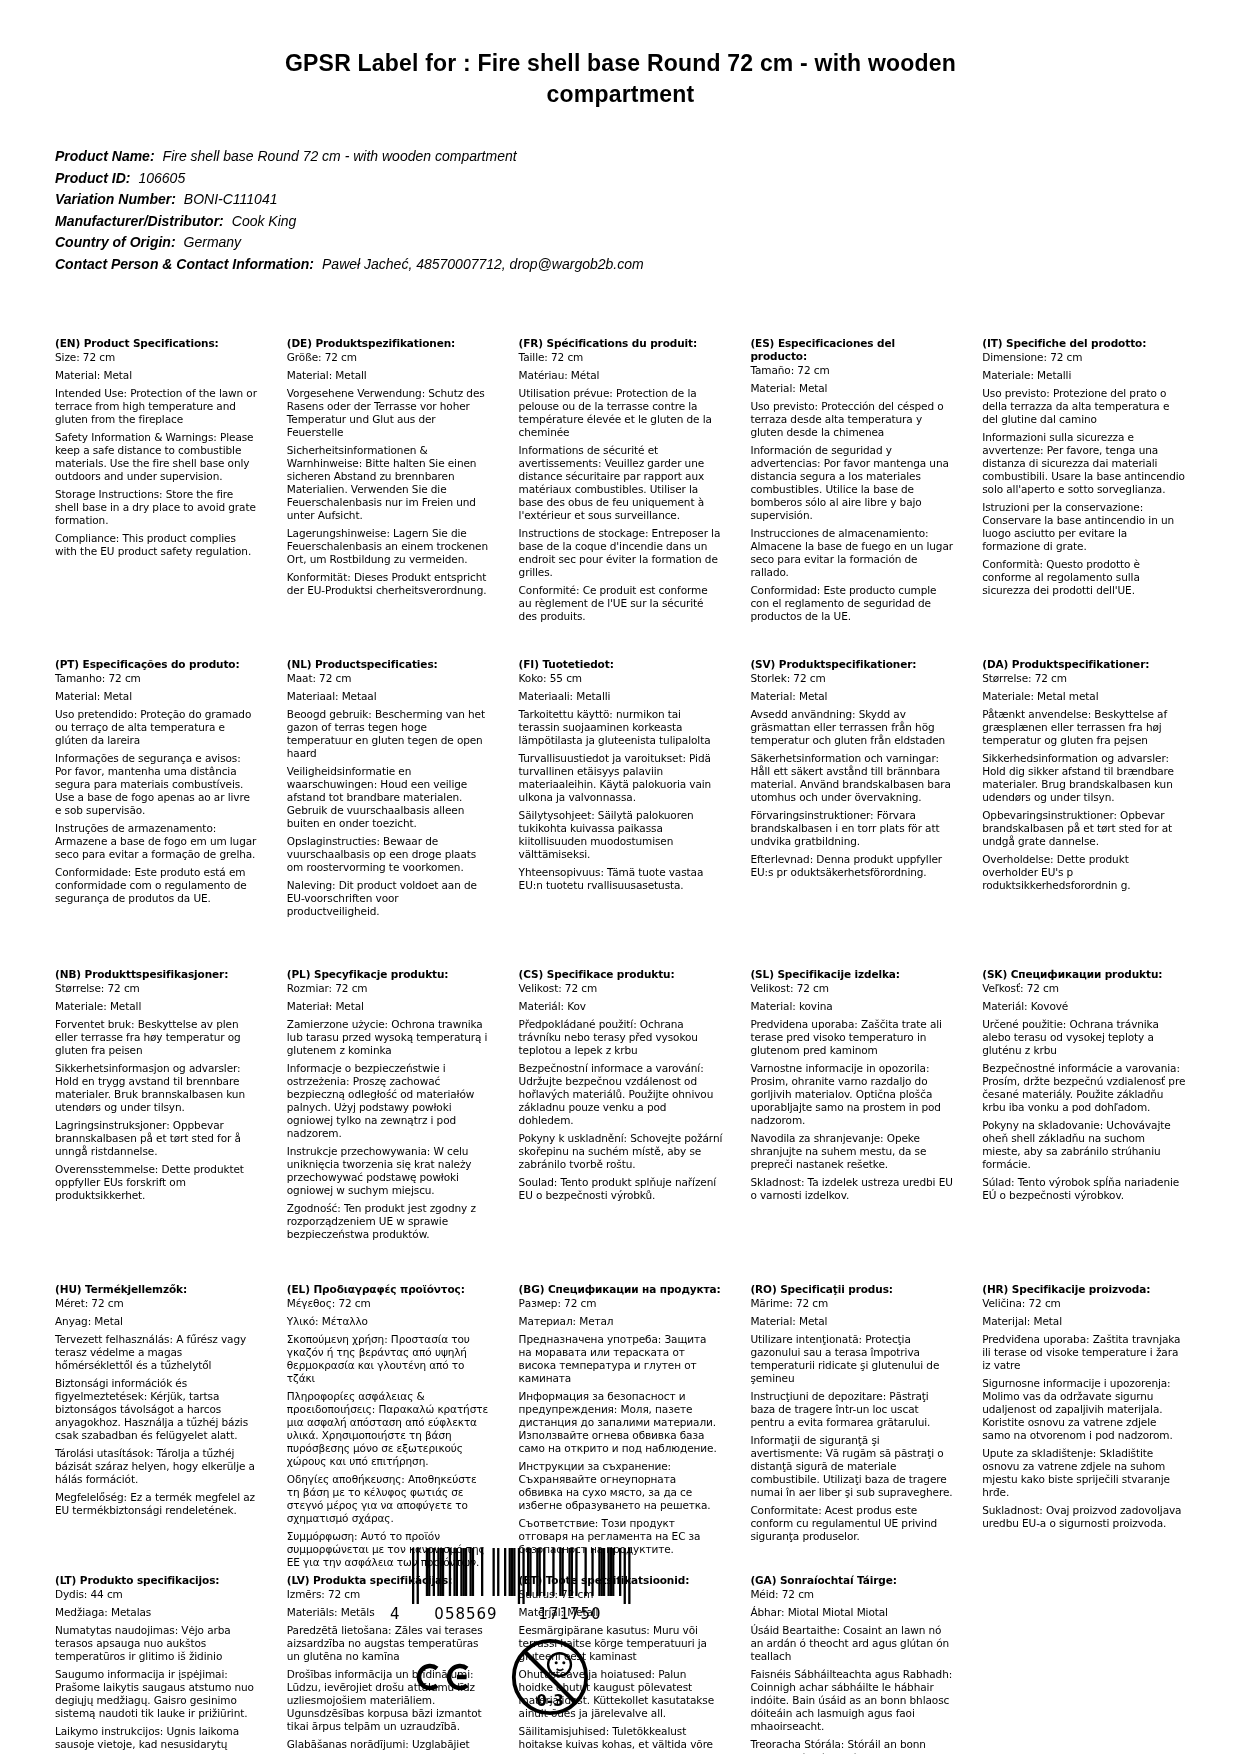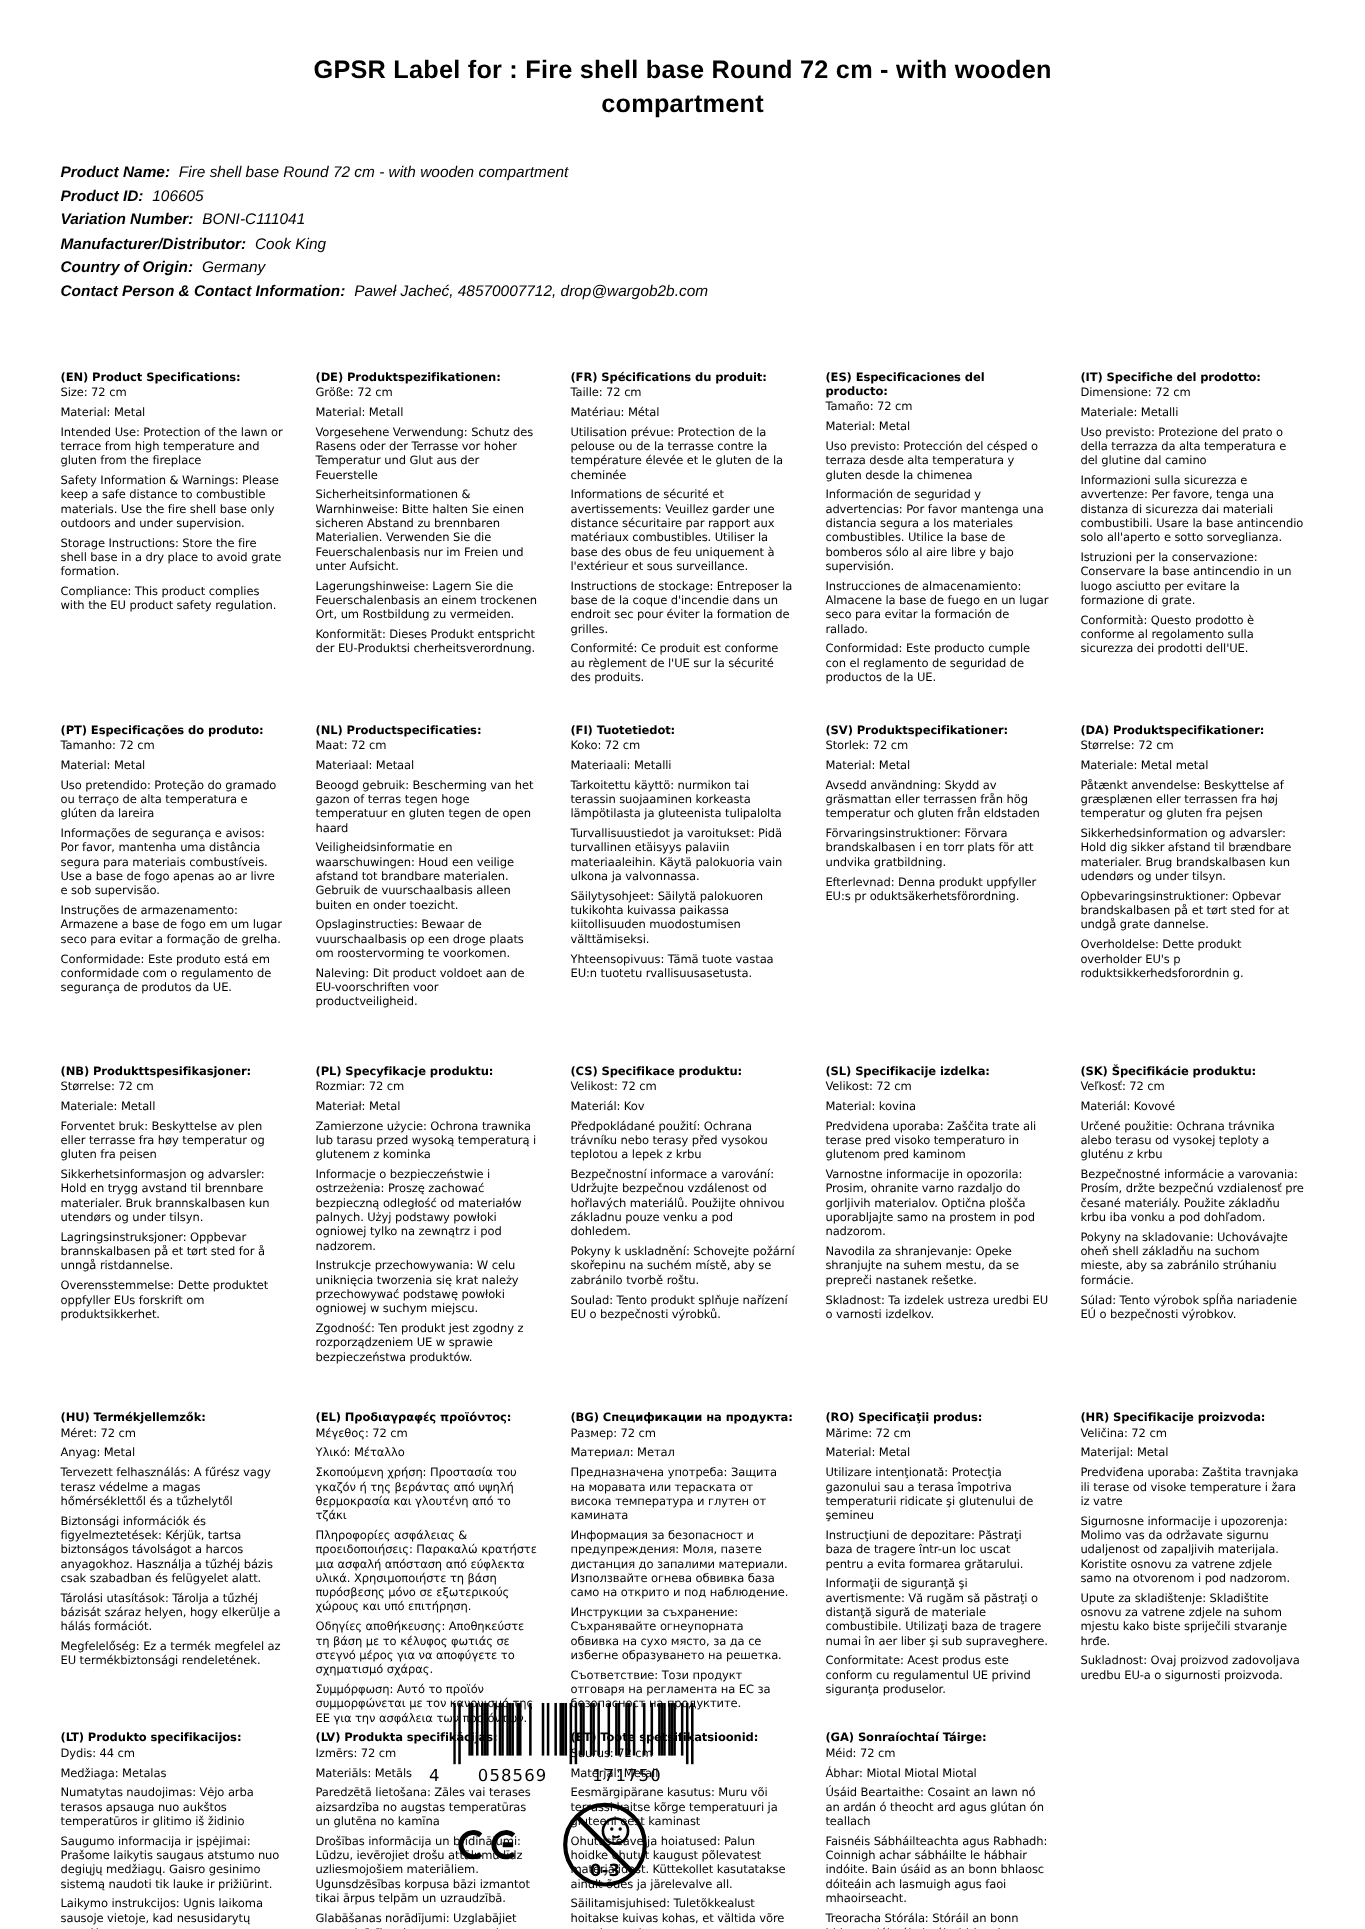--- a/index.html
+++ b/index.html
@@ -163,36 +163,37 @@
           <p>Veiligheidsinformatie en waarschuwingen: Houd een veilige afstand tot brandbare materialen. Gebruik de vuurschaalbasis alleen buiten en onder toezicht.</p>
           <p>Opslaginstructies: Bewaar de vuurschaalbasis op een droge plaats om roostervorming te voorkomen.</p>
           <p>Naleving: Dit product voldoet aan de EU-voorschriften voor productveiligheid.</p>
         </div>
       </section>
 
       <section class="lang-block">
         <h3>(FI) Tuotetiedot:</h3>
         <div>
 
-        <p>Koko: 72 cm</p>
+        <p>Koko: 55 cm</p>
           <p>Materiaali: Metalli</p>
           <p>Tarkoitettu käyttö: nurmikon tai terassin suojaaminen korkeasta lämpötilasta ja gluteenista tulipalolta</p>
           <p>Turvallisuustiedot ja varoitukset: Pidä turvallinen etäisyys palaviin materiaaleihin. Käytä palokuoria vain ulkona ja valvonnassa.</p>
           <p>Säilytysohjeet: Säilytä palokuoren tukikohta kuivassa paikassa kiitollisuuden muodostumisen välttämiseksi.</p>
           <p>Yhteensopivuus: Tämä tuote vastaa EU:n tuotetu rvallisuusasetusta.</p>
         </div>
       </section>
 
       <section class="lang-block">
         <h3>(SV) Produktspecifikationer:</h3>
         <div>
 
         <p>Storlek: 72 cm</p>
           <p>Material: Metal</p>
           <p>Avsedd användning: Skydd av gräsmattan eller terrassen från hög temperatur och gluten från eldstaden</p>
+          <p>Säkerhetsinformation och varningar: Håll ett säkert avstånd till brännbara material. Använd brandskalbasen bara utomhus och under övervakning.</p>
           <p>Förvaringsinstruktioner: Förvara brandskalbasen i en torr plats för att undvika gratbildning.</p>
           <p>Efterlevnad: Denna produkt uppfyller EU:s pr oduktsäkerhetsförordning.</p>
         </div>
       </section>
 
       <section class="lang-block">
         <h3>(DA) Produktspecifikationer:</h3>
         <div>
 
         <p>Størrelse: 72 cm</p>
@@ -250,21 +251,21 @@
         <p>Velikost: 72 cm</p>
           <p>Material: kovina</p>
           <p>Predvidena uporaba: Zaščita trate ali terase pred visoko temperaturo in glutenom pred kaminom</p>
           <p>Varnostne informacije in opozorila: Prosim, ohranite varno razdaljo do gorljivih materialov. Optična plošča uporabljajte samo na prostem in pod nadzorom.</p>
           <p>Navodila za shranjevanje: Opeke shranjujte na suhem mestu, da se prepreči nastanek rešetke.</p>
           <p>Skladnost: Ta izdelek ustreza uredbi EU o varnosti izdelkov.</p>
         </div>
       </section>
 
       <section class="lang-block">
-        <h3>(SK) Špecifikácie produktu:</h3>
+        <h3>(SK) Спецификации produktu:</h3>
         <div>
 
         <p>Veľkosť: 72 cm</p>
           <p>Materiál: Kovové</p>
           <p>Určené použitie: Ochrana trávnika alebo terasu od vysokej teploty a gluténu z krbu</p>
           <p>Bezpečnostné informácie a varovania: Prosím, držte bezpečnú vzdialenosť pre česané materiály. Použite základňu krbu iba vonku a pod dohľadom.</p>
           <p>Pokyny na skladovanie: Uchovávajte oheň shell základňu na suchom mieste, aby sa zabránilo strúhaniu formácie.</p>
           <p>Súlad: Tento výrobok spĺňa nariadenie EÚ o bezpečnosti výrobkov.</p>
         </div>
       </section>

